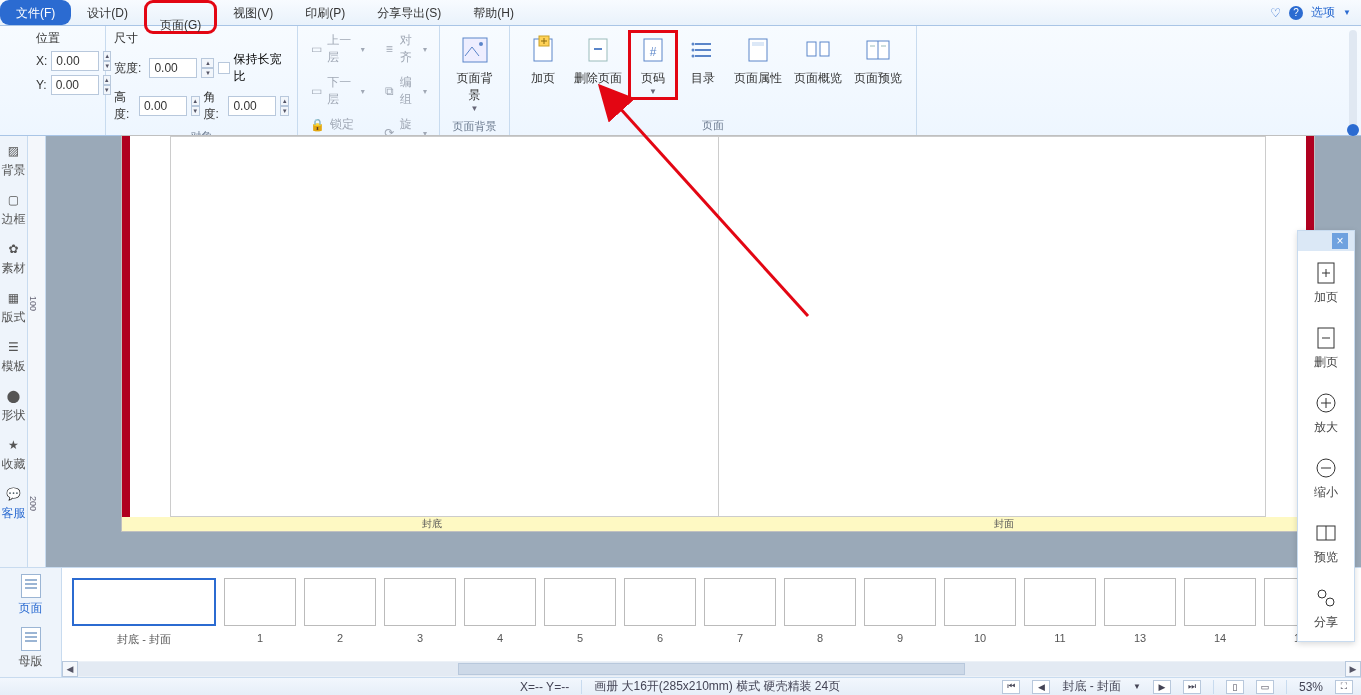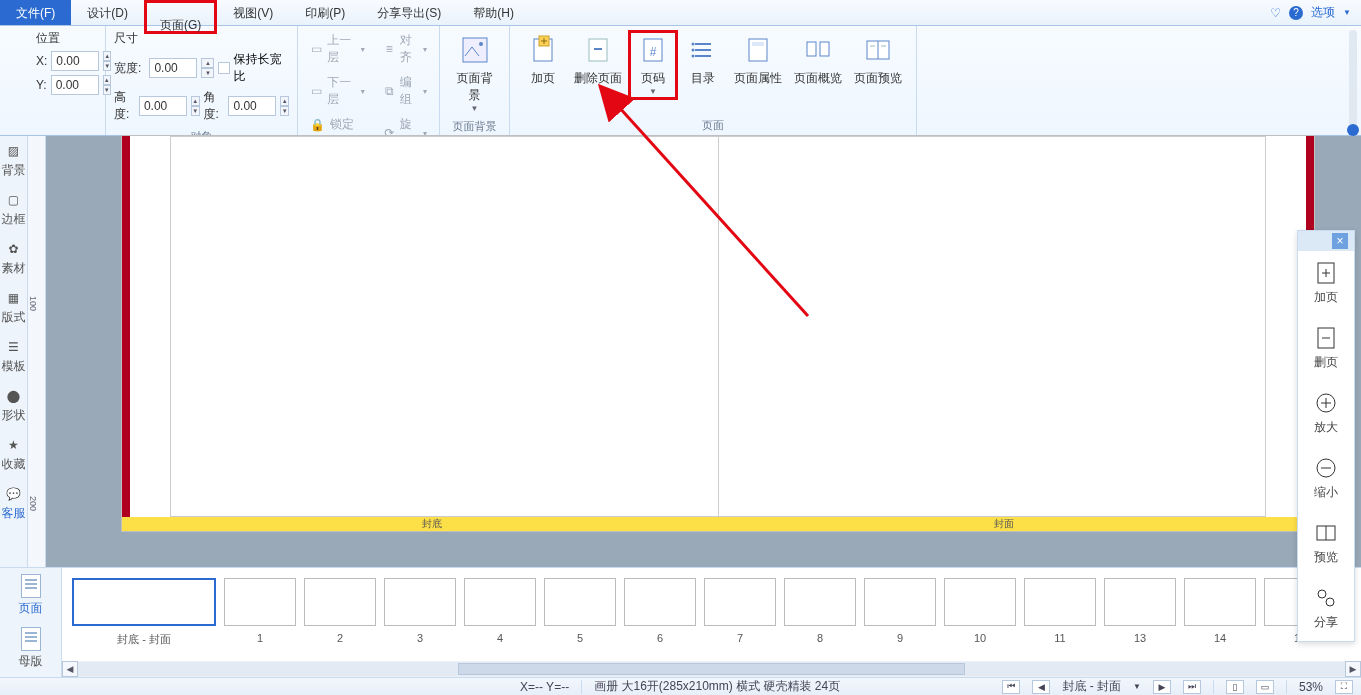--- a/index.html
+++ b/index.html
@@ -1,20 +1,20 @@
 <!DOCTYPE html>
 <html><head>
 <meta charset="utf-8">
 <style>
 * { margin: 0; padding: 0; box-sizing: border-box; font-family: "Microsoft YaHei", Arial, sans-serif; font-size: 12px; }
 body { background: #f0f0f0; overflow: hidden; width: 1361px; height: 695px; position: relative; }
 
 
 .menubar { height: 26px; background: linear-gradient(#f8fbff, #e9f2fb); border-bottom: 1px solid #a9c5e6; display: flex; align-items: stretch; }
-.menubar .menu-item { padding: 5px 16px; color: #333; cursor: pointer; }
+.menubar .menu-item { padding: 5px 16px; color: #333; cursor: pointer; border-radius: 9px; }
 .menubar .menu-item.active { background: #2b6bd1; color: #fff; }
 .menubar .menu-item.highlight { border: 3px solid #e30613; padding: 14px 13px; }
 .menubar-right { margin-left: auto; display: flex; align-items: center; gap: 8px; padding-right: 10px; color: #2b6bd1; }
 .menubar-right .heart { color: #2b6bd1; }
 
 
 .ribbon { height: 110px; background: linear-gradient(#f7fbff, #eef6ff); border-bottom: 1px solid #a9c5e6; display: flex; }
 .rib-group { border-right: 1px solid #c8dbef; padding: 4px 8px 2px 8px; display: flex; flex-direction: column; }
 .rib-group-label { text-align: center; color: #6b7a8f; font-size: 11px; margin-top: auto; padding-top: 2px; }
 .rib-row { display: flex; align-items: center; gap: 4px; margin-bottom: 4px; }
@@ -44,21 +44,21 @@
 
 
 .canvas-area { position: absolute; left: 28px; top: 136px; right: 0; bottom: 128px; background: #9aa9b8; }
 .ruler-v { position: absolute; left: 0; top: 0; width: 18px; bottom: 0; background: #f4f7fb; border-right: 1px solid #c8dbef; }
 .ruler-v .tick { position: absolute; left: 0; font-size: 9px; color: #667; writing-mode: vertical-rl; }
 .page-spread { position: absolute; left: 94px; top: 0; width: 1192px; height: 395px; background: #fff; box-shadow: 0 0 0 1px #c0c0c0; }
 .page-spread::before { content:""; position:absolute; left:0; top:0; width:8px; height:100%; background:#b00020; }
 .page-spread::after { content:""; position:absolute; right:0; top:0; width:8px; height:100%; background:#b00020; }
 .page-inner { position: absolute; left: 48px; right: 48px; top: 0; bottom: 14px; border: 1px solid #ccc; }
 .page-mid { position: absolute; left: 50%; top: 0; bottom: 14px; width: 0; border-left: 1px solid #ccc; }
-.page-foot { position: absolute; bottom: 0; left: 0; right: 0; height: 14px; background: #fde047; }
+.page-foot { position: absolute; bottom: 0; left: 0; right: 0; height: 14px; background: #fef9c3; }
 .page-foot .ft { position: absolute; font-size: 10px; color: #555; }
 .drag-handle { position: absolute; left: 50%; bottom: -8px; transform: translateX(-50%); width: 30px; height: 6px; background: #ecf1f7; border: 1px solid #b8c8dc; }
 
 .red-arrow { position: absolute; pointer-events: none; }
 
 
 .thumb-strip { position: absolute; left: 0; right: 0; bottom: 18px; height: 110px; background: #fff; border-top: 1px solid #c8dbef; display: flex; }
 .thumb-strip .strip-side { width: 62px; background: #eef4fb; border-right: 1px solid #c8dbef; display: flex; flex-direction: column; align-items: center; justify-content: flex-start; padding-top: 6px; gap: 10px; }
 .strip-side .s-item { text-align: center; color: #555; }
 .strip-side .s-item.active { color: #2b6bd1; }

